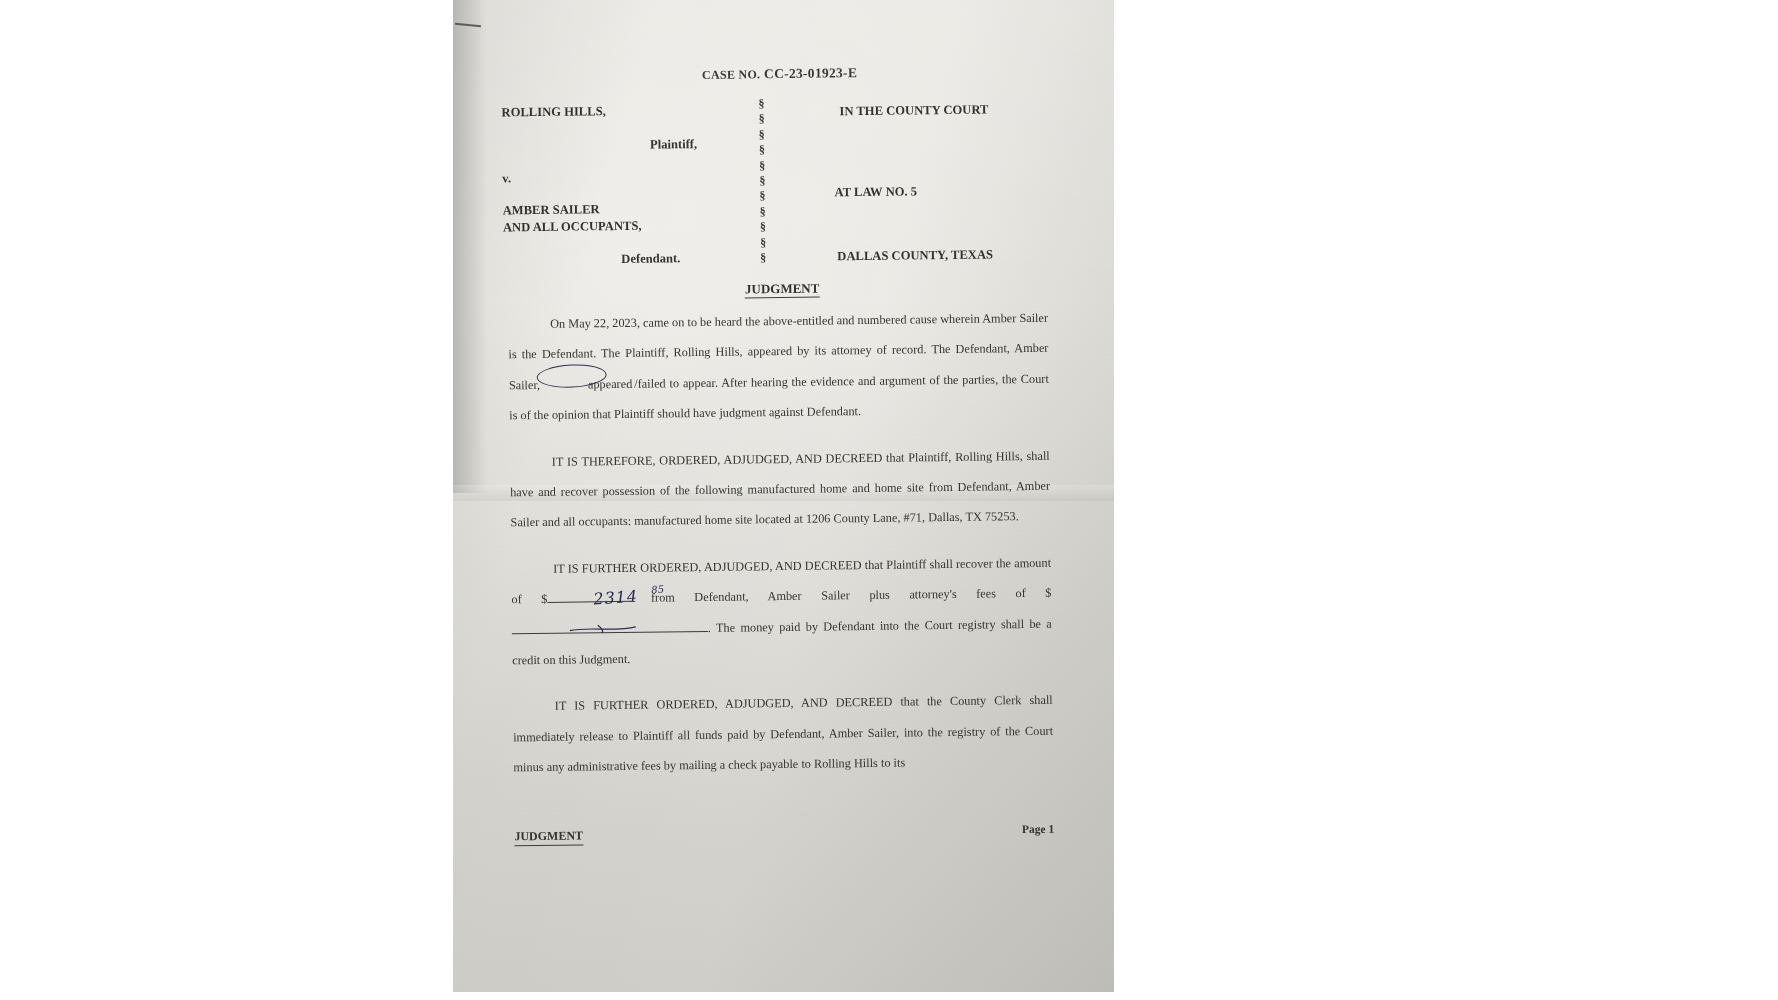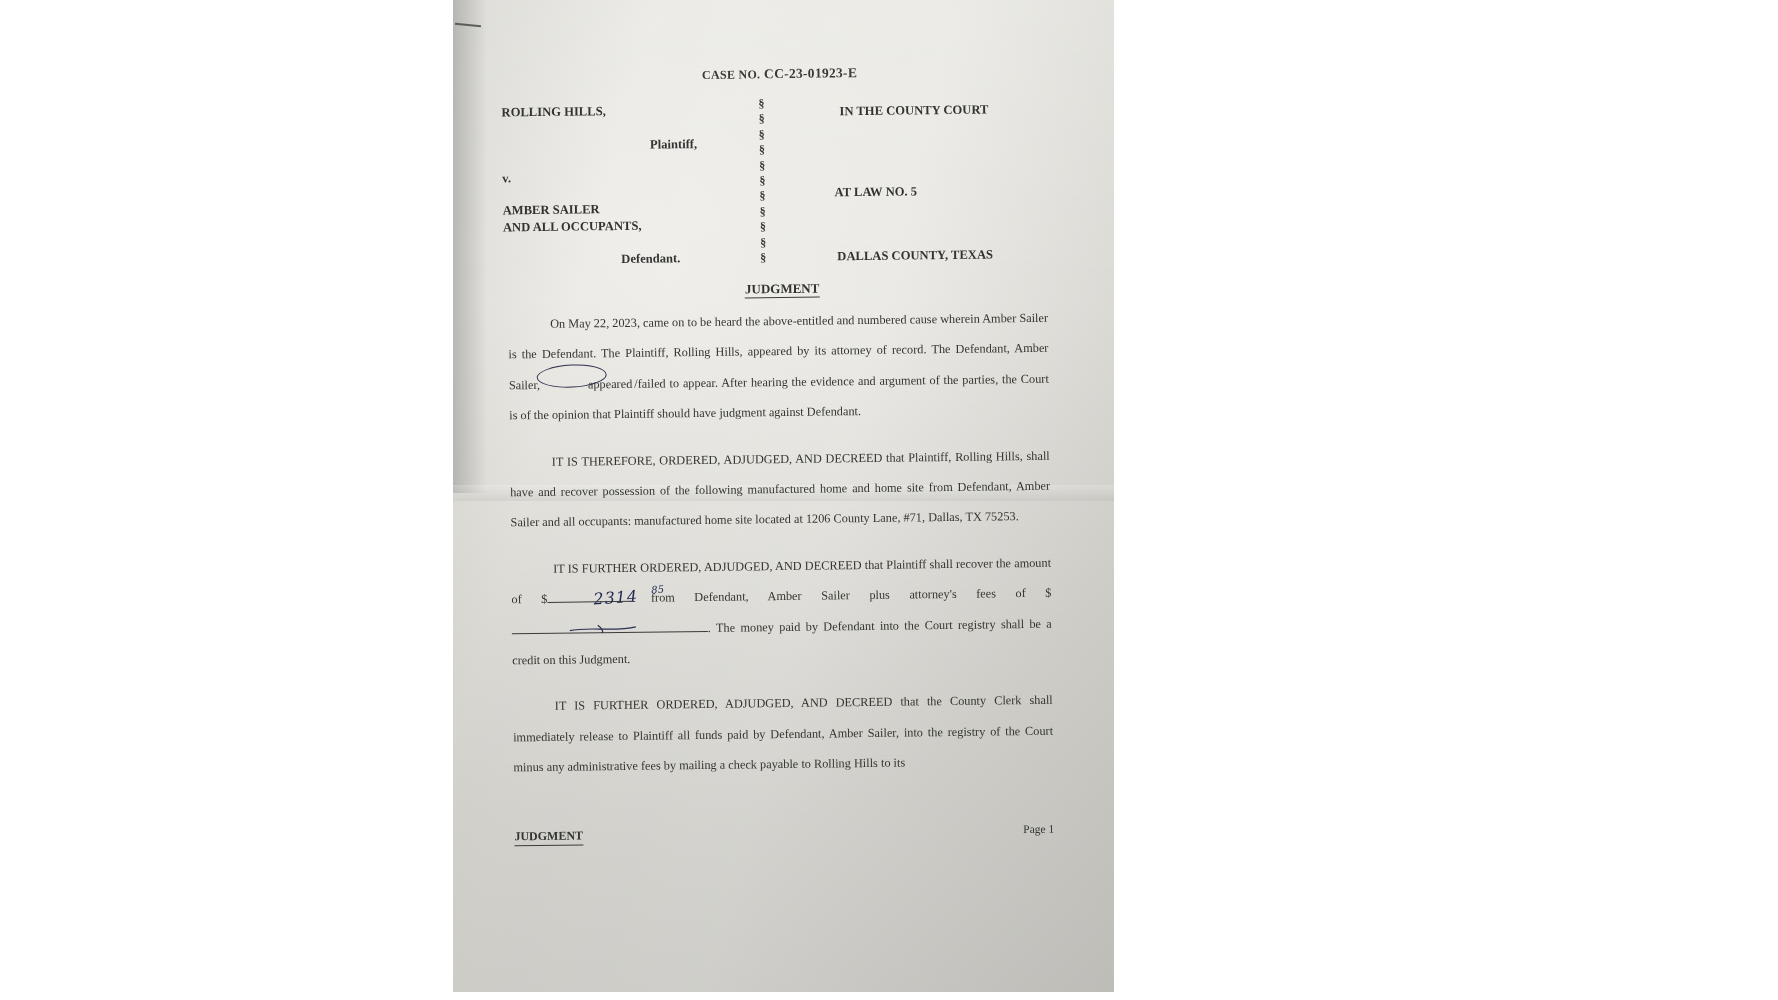--- a/index.html
+++ b/index.html
@@ -210,21 +210,21 @@
   .footer {
     position: absolute;
     left: 56px;
     top: 826px;
     width: 540px;
     font-size: 12px;
     font-weight: bold;
     color: #333331;
   }
   .footer .left { float: left; border-bottom: 1.3px solid #3c3c3a; padding-bottom: 1px; }
-  .footer .right { float: right; font-weight: normal; font-size: 11.5px; }
+  .footer .right { float: right; font-weight: bold; font-size: 11.5px; }
 
   .noise {
     position: absolute; left:0; top:0; width:100%; height:100%;
     opacity: .20;
     background-image:
       repeating-linear-gradient(0deg, rgba(0,0,0,0.03) 0px, rgba(0,0,0,0) 2px, rgba(0,0,0,0) 4px);
     pointer-events: none;
   }
 </style>
 </head>

